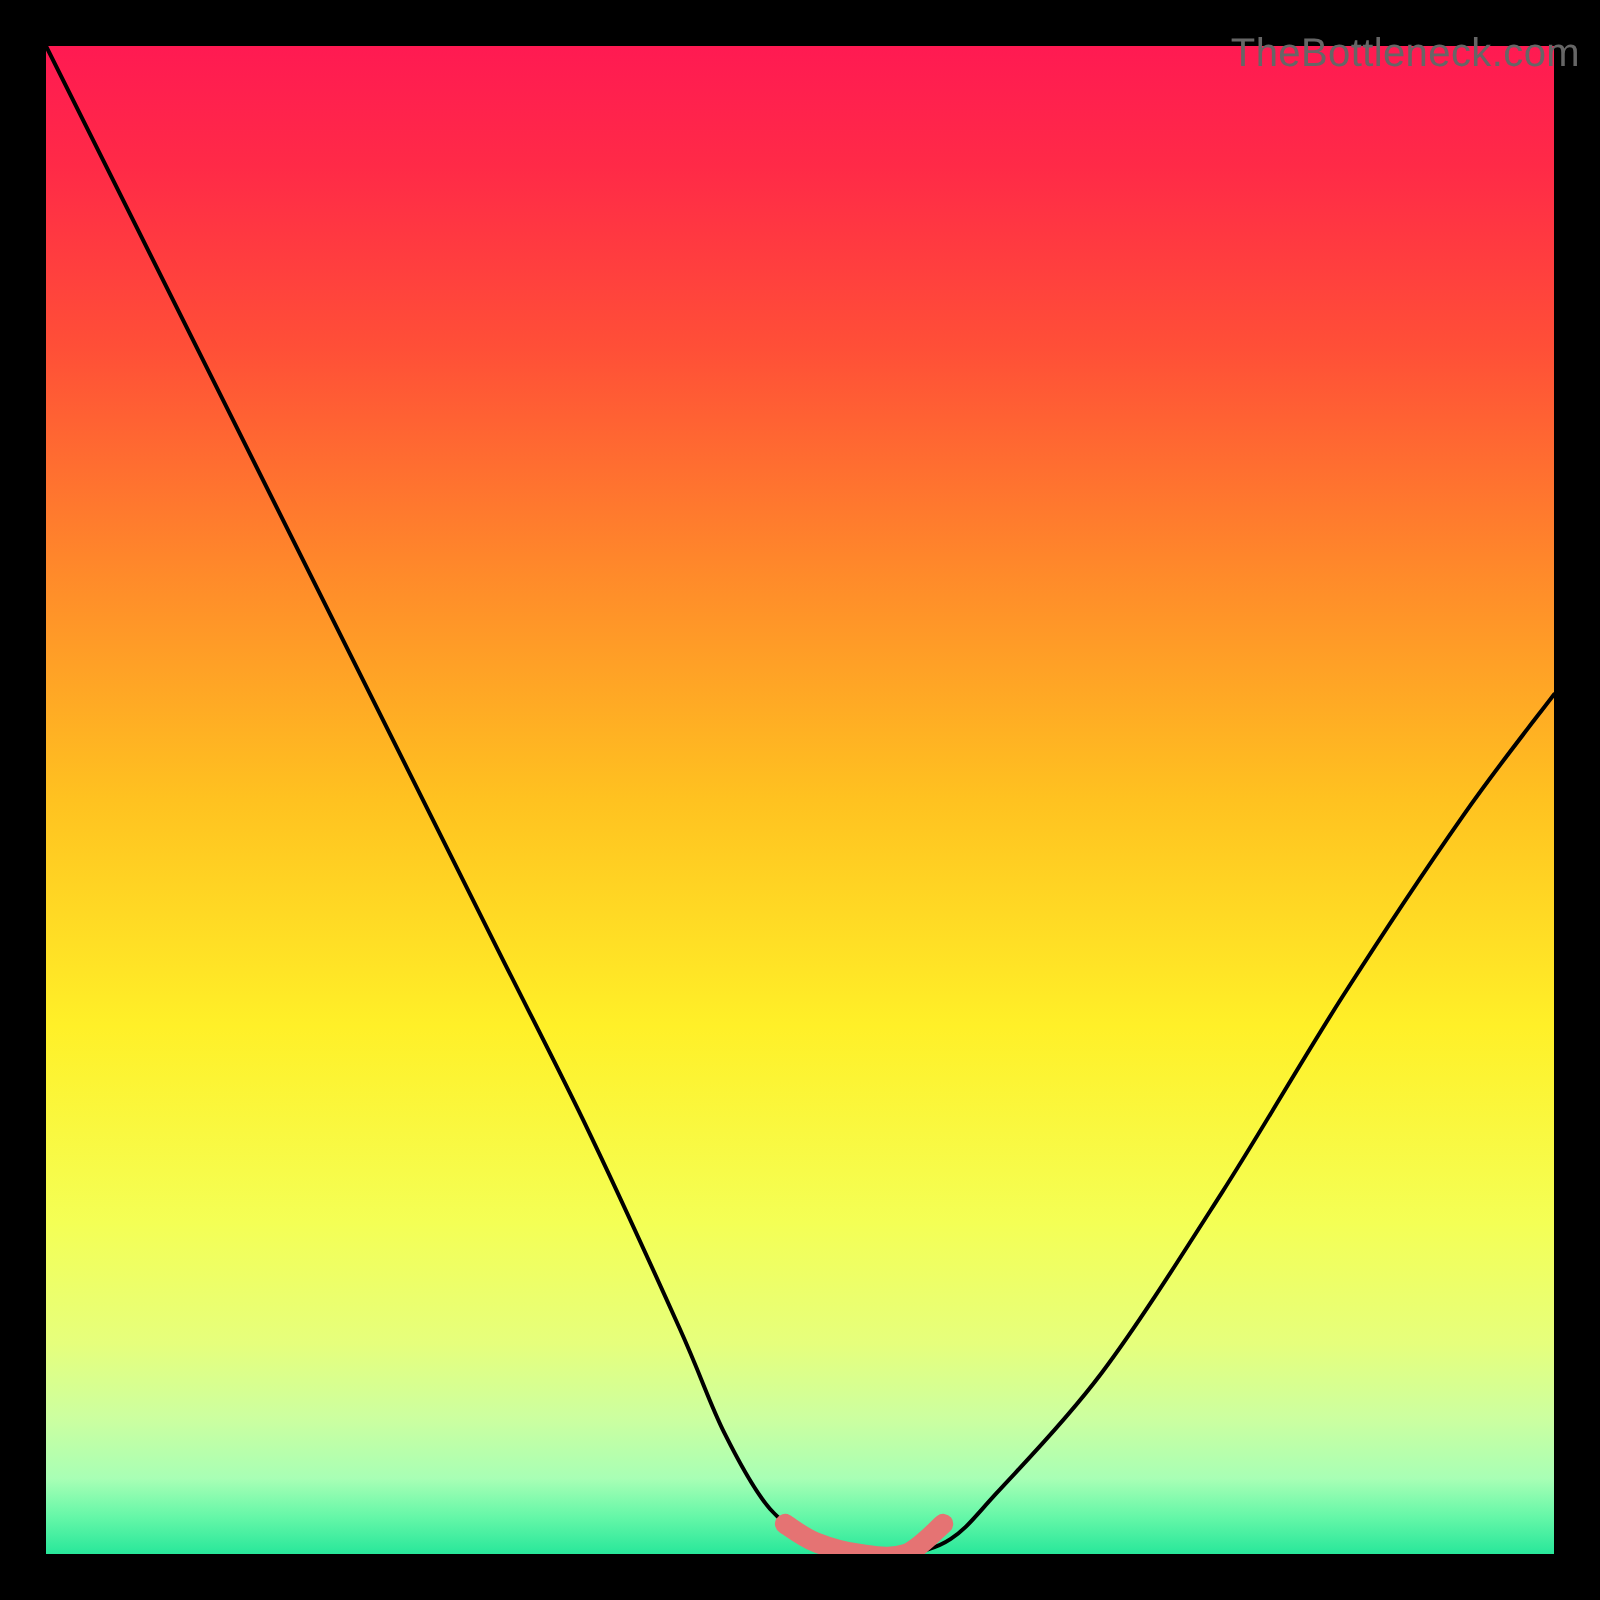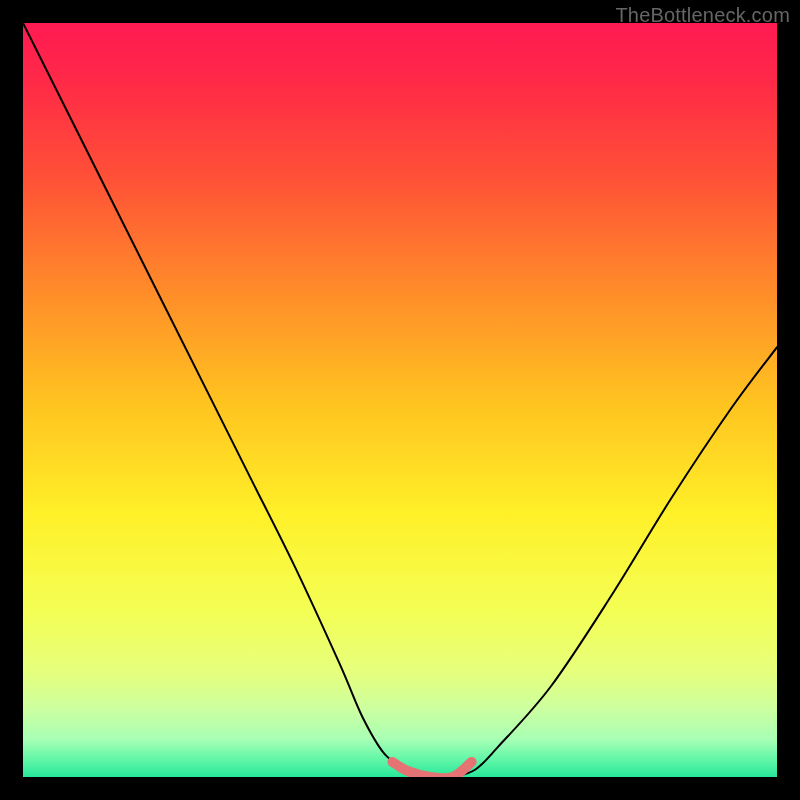--- a/index.html
+++ b/index.html
@@ -12,21 +12,21 @@
     font-family: Arial, Helvetica, sans-serif;
   }
   .frame {
     position: relative;
     width: 800px;
     height: 800px;
     background: #000;
   }
   .watermark {
     position: absolute;
-    top: 4px;
+    top: 16px;
     right: 10px;
     color: #666;
     font-size: 20px;
     font-weight: 500;
     letter-spacing: 0.2px;
     z-index: 10;
   }
   .plot-wrap {
     position: absolute;
     left: 23px;

